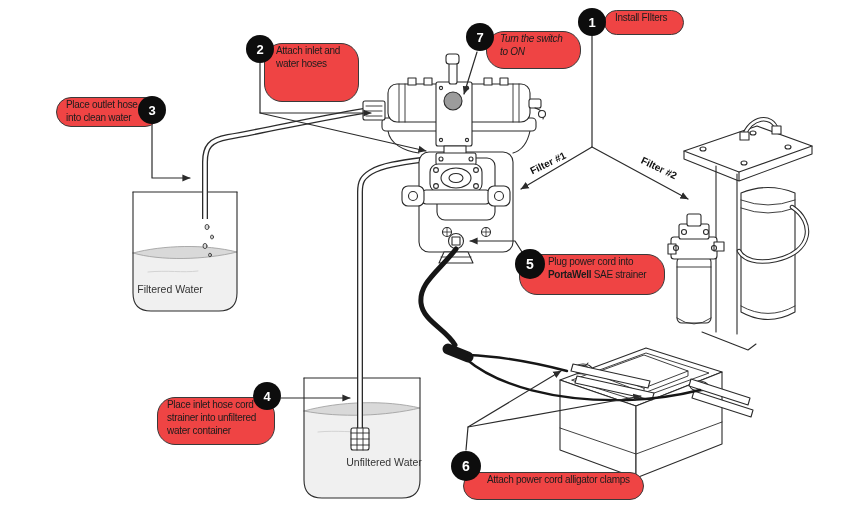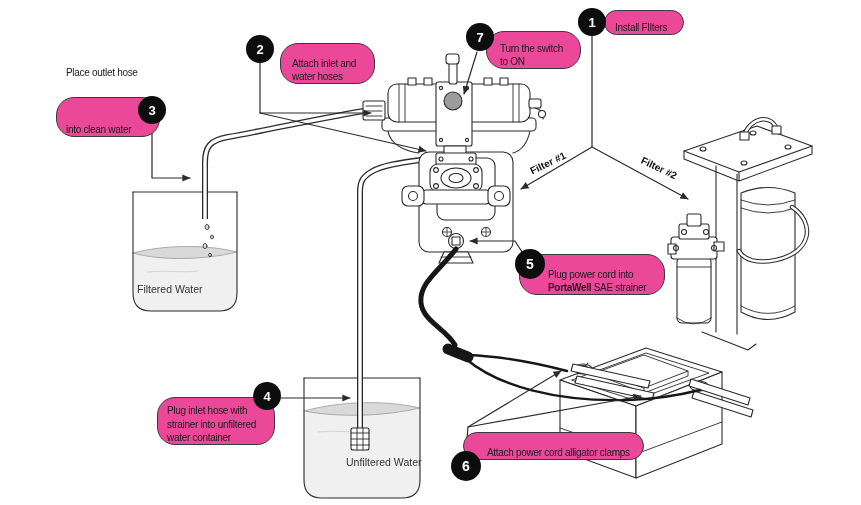--- a/index.html
+++ b/index.html
@@ -1,30 +1,30 @@
 <!DOCTYPE html>
 <html><head>
 <meta charset="utf-8">
 <style>
   html,body{margin:0;padding:0;background:#fff;}
   #stage{position:relative;width:861px;height:505px;background:#ffffff;overflow:hidden;
          font-family:"Liberation Sans",sans-serif;}
   #stage svg{position:absolute;left:0;top:0;z-index:1;}
-  .pill{position:absolute;z-index:2;background:#ec4899;border:1.4px solid #3a3a3a;border-radius:18px;
-        box-sizing:border-box;display:flex;flex-direction:column;justify-content:flex-end;
+  .pill{position:absolute;z-index:2;background:#ef4444;border:1.4px solid #3a3a3a;border-radius:18px;
+        box-sizing:border-box;display:flex;flex-direction:column;justify-content:flex-start;
         font-size:10px;line-height:1.32;letter-spacing:-0.3px;color:#1c1c1c;white-space:nowrap;}
   .pill .brand{font-weight:700;}
   .badge{position:absolute;z-index:3;width:28px;height:28px;border-radius:50%;background:#0d0d0d;
          color:#ffffff;display:flex;align-items:center;justify-content:center;
          font-weight:700;font-size:13px;}
   .badge.lg{width:30px;height:30px;font-size:14px;}
   .rot-label{position:absolute;z-index:2;font-weight:700;font-size:10px;color:#111;
              white-space:nowrap;transform-origin:center;}
   .water-label{position:absolute;z-index:2;font-size:10.5px;line-height:1.45;color:#333;
-               }
+               text-align:center;}
 </style>
 </head>
 <body>
 
 <div id="stage">
 
 <svg width="861" height="505" viewBox="0 0 861 505">
   <defs>
     <marker id="arr" viewBox="0 0 10 10" refX="8.5" refY="5" markerUnits="userSpaceOnUse" markerWidth="9" markerHeight="9" orient="auto-start-reverse">
       <path d="M0,1 L9,5 L0,9 Z" fill="#2b2b2b"></path>
@@ -192,46 +192,46 @@
       <path d="M468,427 L641,396" marker-end="url(#arr)"></path>
       <path d="M477,52 L464,94" marker-end="url(#arr)"></path>
     </g>
   </g>
 </svg>
 
 <div class="pill" style="left:604px;top:10px;width:80px;height:25px;padding-left:10px;">
   <div>Install FIlters</div>
 </div>
 
-<div class="pill" style="left:280px;top:43px;width:95px;height:41px;padding-left:11px;">
+<div class="pill" style="left:264px;top:43px;width:95px;height:59px;padding-left:11px;">
   <div>Attach inlet and</div>
   <div>water hoses</div>
 </div>
 
-<div class="pill" style="left:56px;top:97px;width:104px;height:40px;padding-left:9px;gap:44px;">
+<div class="pill" style="left:56px;top:97px;width:104px;height:30px;padding-left:9px;">
   <div>Place outlet hose</div>
   <div>into clean water</div>
 </div>
 
 <div class="pill" style="left:157px;top:397px;width:118px;height:48px;padding-left:9px;">
-  <div>Plug inlet hose with</div>
+  <div>Place inlet hose cord</div>
   <div>strainer into unfiltered</div>
   <div>water container</div>
 </div>
 
 <div class="pill" style="left:519px;top:254px;width:146px;height:41px;padding-left:28px;">
   <div>Plug power cord into</div>
   <div><span class="brand">PortaWell</span><span> SAE strainer</span></div>
 </div>
 
-<div class="pill" style="left:463px;top:432px;width:181px;height:28px;padding-left:23px;">
+<div class="pill" style="left:463px;top:472px;width:181px;height:28px;padding-left:23px;">
   <div>Attach power cord alligator clamps</div>
 </div>
 
-<div class="pill" style="left:486px;top:31px;width:95px;height:38px;padding-left:13px;">
+<div class="pill" style="left:486px;top:31px;width:95px;height:38px;padding-left:13px;font-style:italic;">
   <div>Turn the switch</div>
   <div>to ON</div>
 </div>
 
 <div class="badge" style="left:578px;top:8px;">
       <span>1</span>
     </div>
 <div class="badge" style="left:246px;top:35px;">
       <span>2</span>
     </div>

